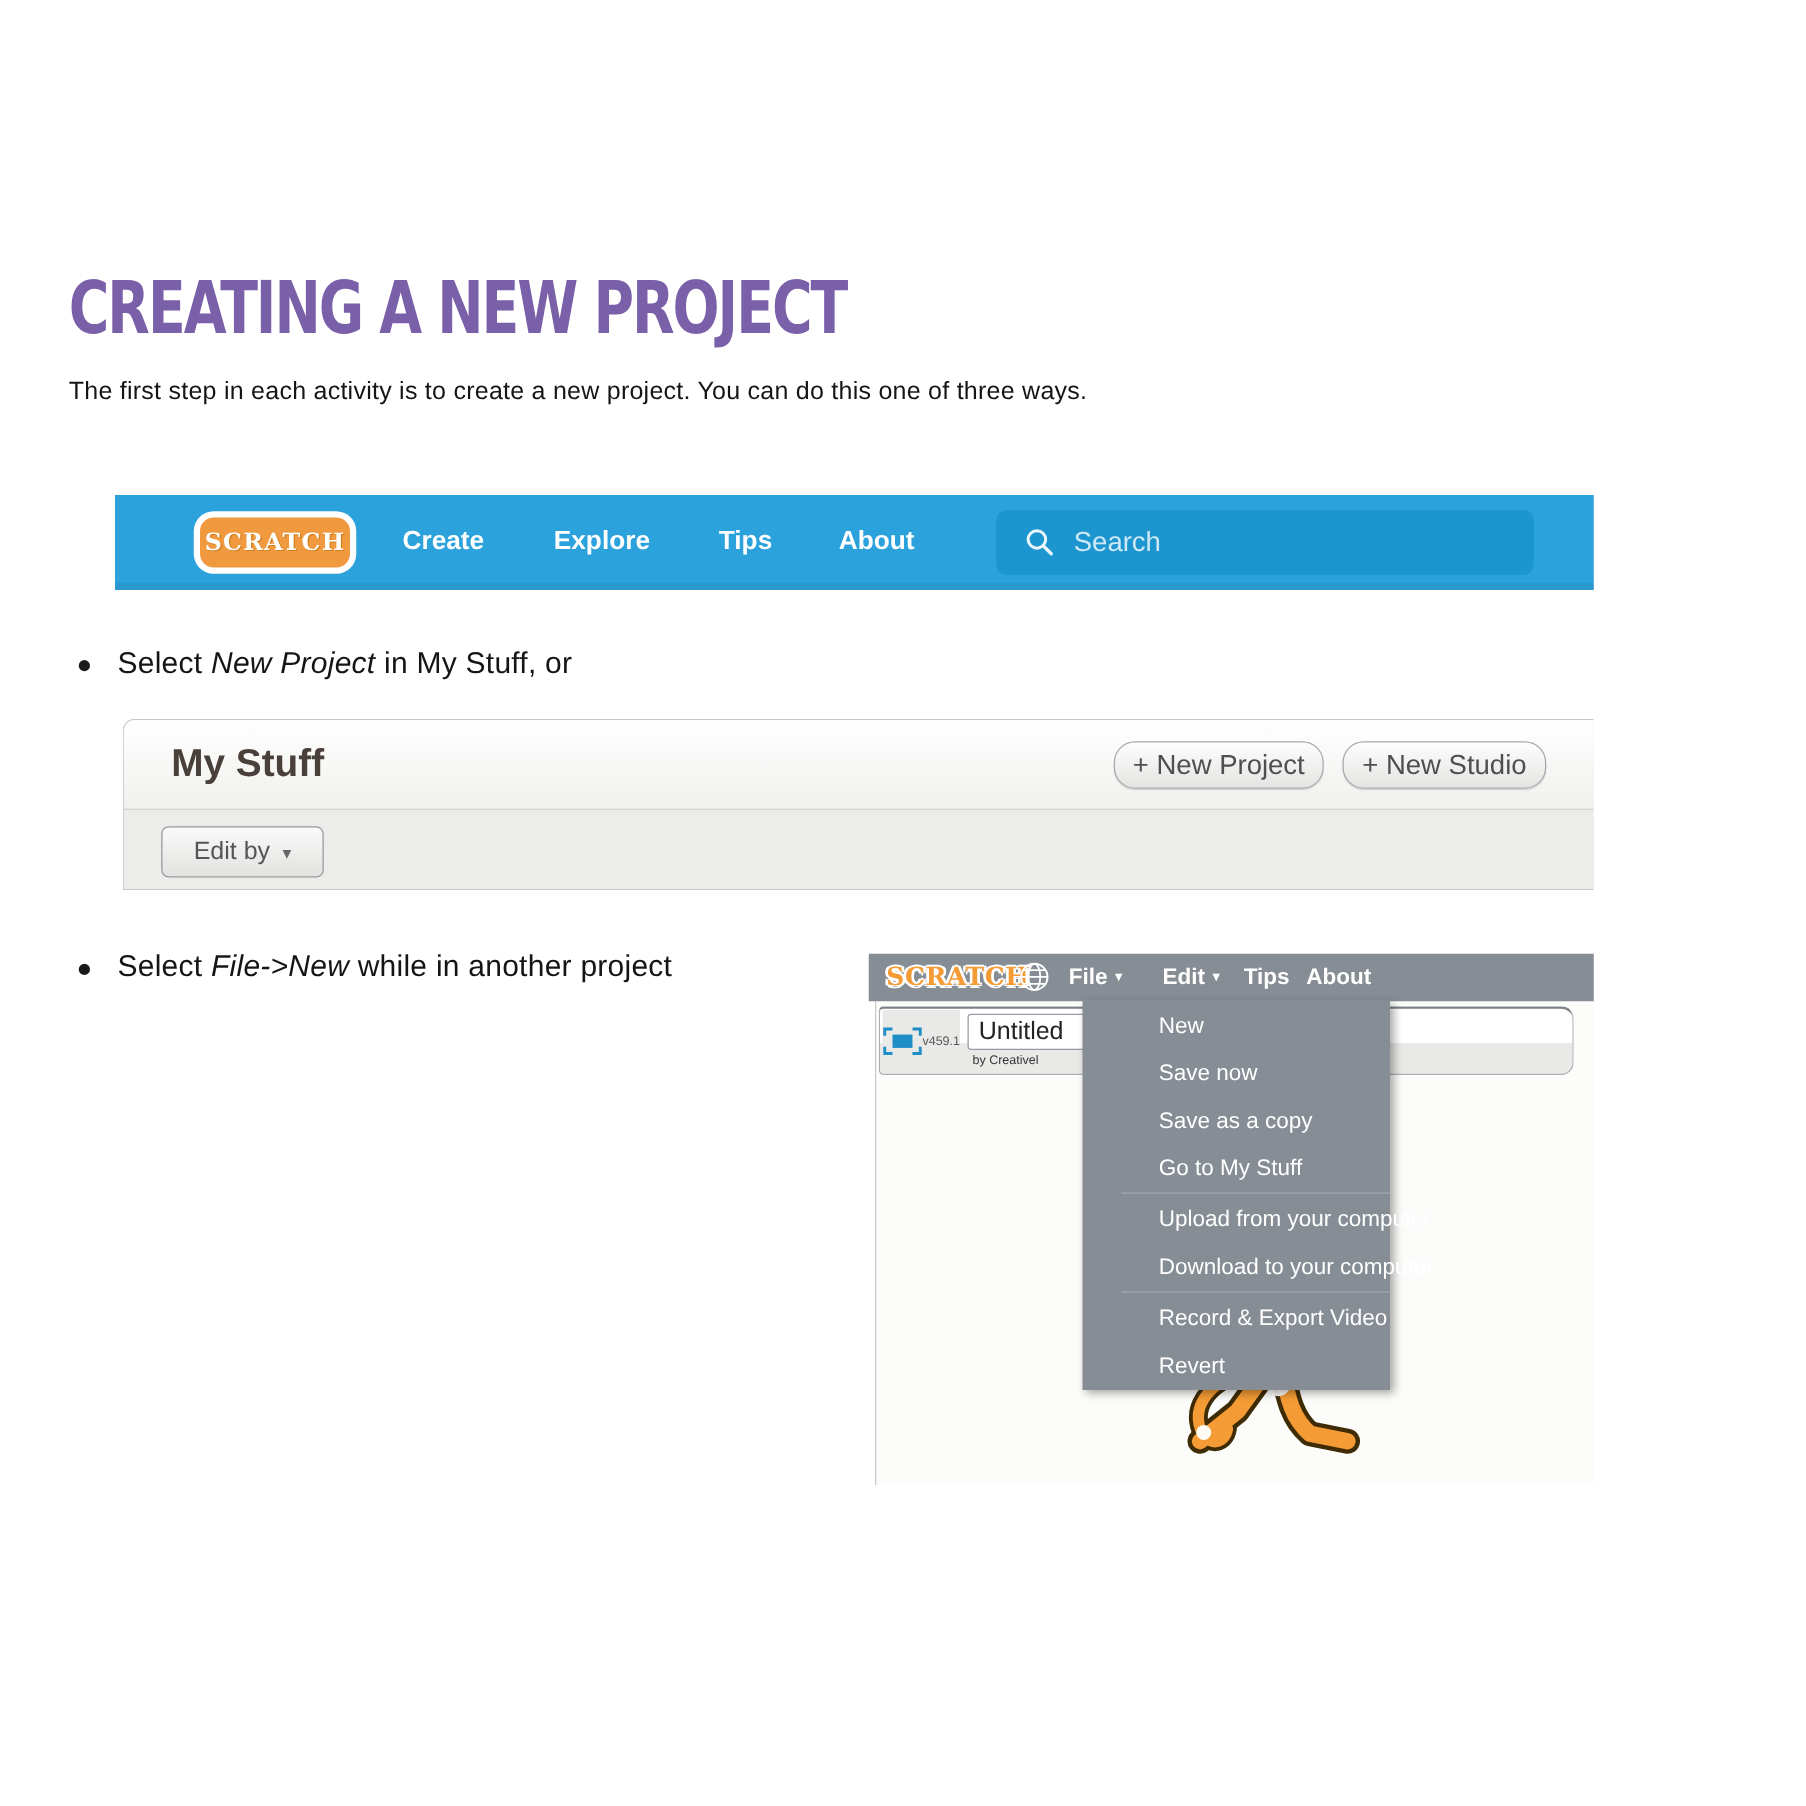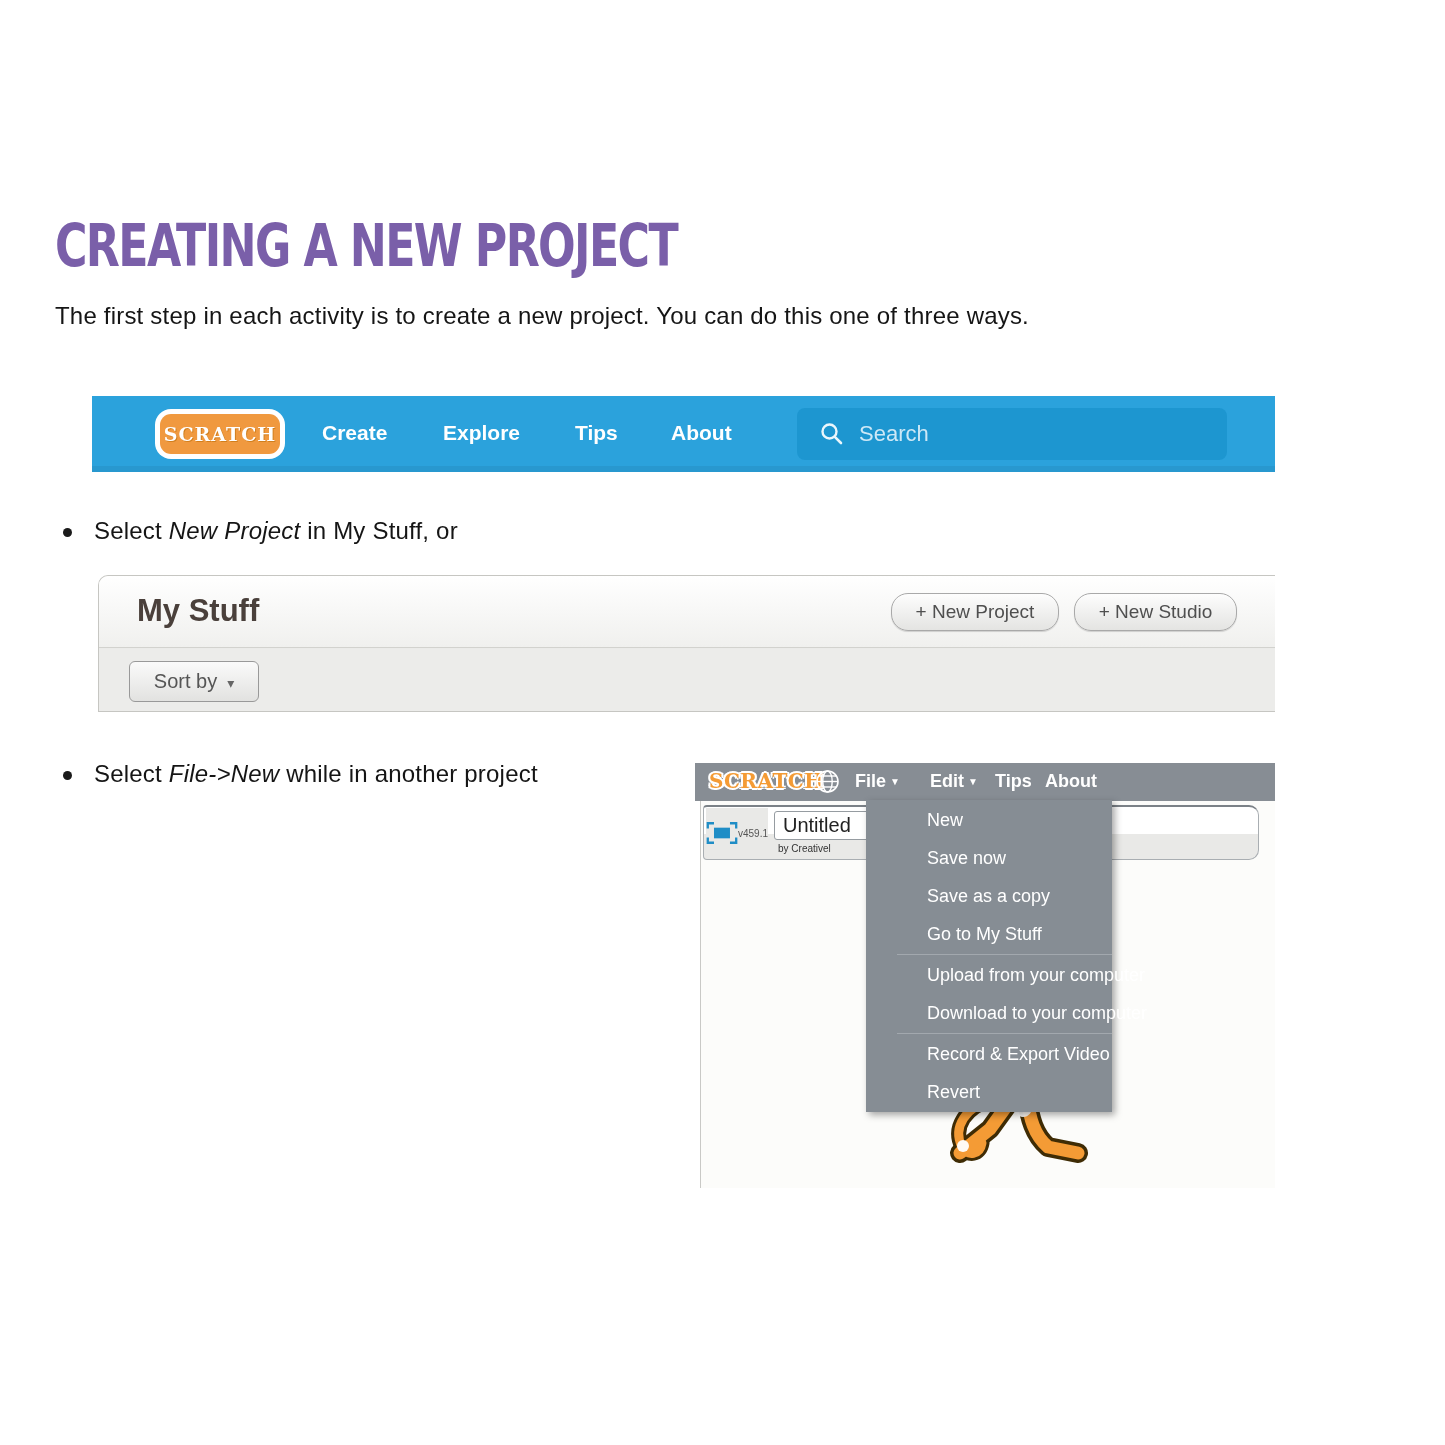--- a/index.html
+++ b/index.html
@@ -10,21 +10,21 @@
   
   .doc-heading {
     position:absolute; left:55px; top:212px;
     font-family:"DejaVu Sans", sans-serif;
     font-size:54px; font-weight:bold; color:#7a5fa9;
     letter-spacing:-2px; transform:scale(0.82,1.08); transform-origin:left top;
     white-space:nowrap;
   }
   .doc-intro {
     position:absolute; left:55px; top:302px;
-    font-size:24px; color:#151515; letter-spacing:0.2px; white-space:nowrap;
+    font-size:20px; color:#151515; letter-spacing:0.2px; white-space:nowrap;
   }
   .bullet-row { position:absolute; display:flex; align-items:flex-start; }
   .bullet-dot {
     width:9px; height:9px; border-radius:50%; background:#1a1a1a;
     margin:11px 22px 0 8px; flex:0 0 auto;
   }
   .bullet-text { font-size:24px; color:#151515; letter-spacing:0.2px; white-space:nowrap; }
   .bullet-text .em { font-style:italic; }
   #bullet-1 { left:55px; top:344px; }
   #bullet-2 { left:55px; top:517px; }
@@ -73,21 +73,21 @@
   .mystuff-header {
     position:absolute; left:0; top:0; width:100%; height:72px;
     background:linear-gradient(#ffffff,#f0f0ee); border-bottom:1px solid #d2d2ce;
   }
   .mystuff-title {
     position:absolute; left:38px; top:17px; font-size:31px; font-weight:bold; color:#4a403b;
   }
   .gray-btn {
     position:absolute; top:17px; height:38px;
     background:linear-gradient(#fdfdfd,#e4e4e2); border:1px solid #a9a9a9; border-radius:17px;
-    font-size:19px; color:#4f4f4f; font-family:"Liberation Sans", sans-serif;
+    font-size:22px; color:#4f4f4f; font-family:"Liberation Sans", sans-serif;
     box-shadow:0 1px 1px rgba(0,0,0,0.15); cursor:pointer;
   }
   #btn-new-project { left:792px; width:168px; }
   #btn-new-studio  { left:975px; width:163px; }
   .mystuff-toolbar {
     position:absolute; left:0; top:73px; width:100%; height:64px; background:#ececea;
   }
   .sortby-btn {
     position:absolute; left:30px; top:12px; width:130px; height:41px;
     background:linear-gradient(#fafafa,#e2e2e0); border:1px solid #999999; border-radius:6px;
@@ -192,21 +192,21 @@
     <span class="bullet-text"><span>Select </span><span class="em">New Project</span><span> in My Stuff, or</span></span>
   </div>
 
   <div class="mystuff-panel">
     <div class="mystuff-header">
       <span class="mystuff-title">My Stuff</span>
       <button class="gray-btn" id="btn-new-project">+ New Project</button>
       <button class="gray-btn" id="btn-new-studio">+ New Studio</button>
     </div>
     <div class="mystuff-toolbar">
-      <button class="sortby-btn"><span>Sort by</span><span class="caret">▾</span></button>
+      <button class="sortby-btn"><span>Edit by</span><span class="caret">▾</span></button>
     </div>
   </div>
 
   <div class="bullet-row" id="bullet-3">
     <span class="bullet-dot"></span>
     <span class="bullet-text"><span>Select </span><span class="em">File-&gt;New</span><span> while in another project</span></span>
   </div>
 
   <div class="editor-shot">
     <div class="editor-body"></div>

